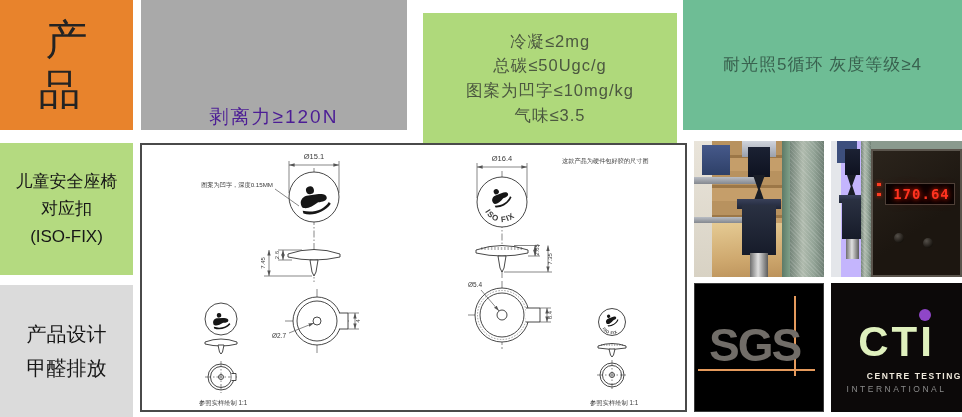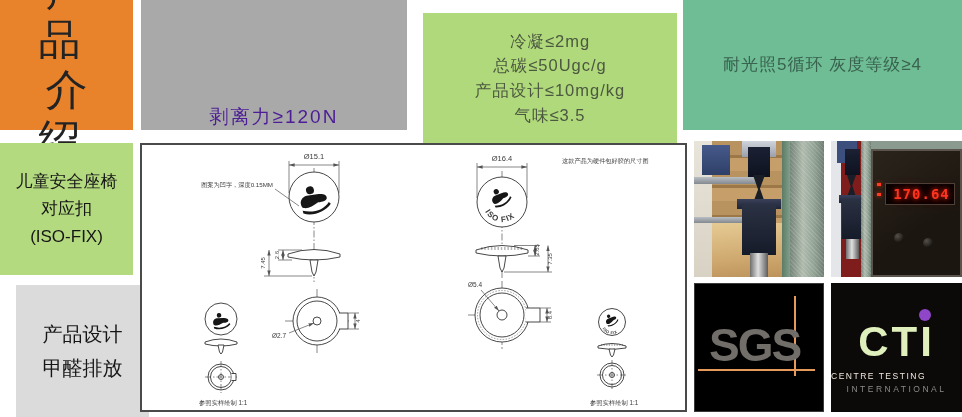--- a/index.html
+++ b/index.html
@@ -17,21 +17,21 @@
     font-size:19px; letter-spacing:2px;justify-content:flex-end; }
   #emission-box { left:423px; top:0; width:254px; height:130px; background:#afd97b; color:#4c5840;
     font-size:16.5px; line-height:1.5; letter-spacing:1px;margin-top:13px; }
   #light-box { left:683px; top:0; width:279px; height:130px; background:#6ebd95; color:#39624f;
     font-size:17px; line-height:1.65; letter-spacing:1px; }
 
   
   #product-box { left:0; top:143px; width:133px; height:132px; background:#b4da80; color:#161616;
     font-size:17px; line-height:1.6; }
   #process-box { left:0; top:285px; width:133px; height:132px; background:#dbdbdb; color:#161616;
-    font-size:20px; line-height:1.7;margin-left:16px; }
+    font-size:20px; line-height:1.7; }
 
   
   #drawing-box { left:140px; top:143px; width:547px; height:269px; background:#fff;
     border:2px solid #4a4a4a; }
   #drawing-box svg { width:100%; height:100%; display:block; }
   svg text { fill:#3a3a3a; font-family:"Liberation Sans","DejaVu Sans",sans-serif; }
   .thin  { stroke:#555; stroke-width:0.7; fill:none; }
   .shape { stroke:#333; stroke-width:0.9; fill:#fff; }
 
   
@@ -74,43 +74,42 @@
   #sgs-box { left:694px; top:283px; width:130px; height:129px; background:#000000;
     border:1.5px solid #3a3a3a; position:absolute; }
   #sgs-text { position:absolute; left:14px; top:34px; font-size:46px; font-weight:bold;
     color:#716d68; letter-spacing:-2px; font-family:"Liberation Sans",sans-serif; }
   .sgs-vline { position:absolute; left:99px; top:12px; width:1.5px; height:80px; background:#e59a5c; }
   .sgs-hline { position:absolute; left:3px; top:85px; width:117px; height:1.5px; background:#e59a5c; }
   #cti-box { left:831px; top:283px; width:131px; height:129px; background:#0c0909; position:absolute; color:#dff0bd; }
   #cti-text { position:absolute; left:0; right:0; top:38px; text-align:center; font-size:42px;
     font-weight:bold; letter-spacing:3px; line-height:1; }
   #cti-dot { position:absolute; left:88px; top:26px; width:12px; height:12px; border-radius:50%; background:#8f46c8; }
-  #cti-sub1 { position:absolute; left:0; right:0; top:88px; text-align:left; font-size:8.5px;
-    font-weight:normal; letter-spacing:1.5px; color:#efe9dc; }
+  #cti-sub1 { position:absolute; left:0; right:0; top:88px; text-align:right; font-size:8.5px;
+    font-weight:bold; letter-spacing:1.5px; color:#efe9dc; }
   #cti-sub2 { position:absolute; left:0; right:0; top:101px; text-align:center; font-size:8.5px;
     letter-spacing:2.5px; color:#8a8a8a; }
 </style>
 </head>
 <body>
 
 <div id="stage">
 
   <div class="abs box" id="title-box">
     <div class="tline">产 品</div>
-    <div class="tline">介 绍</div>
   </div>
 
   <div class="abs box" id="peel-box">
     <div>剥离力≥120N</div>
   </div>
 
   <div class="abs box" id="emission-box">
     <div>冷凝≤2mg</div>
     <div>总碳≤50Ugc/g</div>
-    <div>产品设计≤10mg/kg</div>
+    <div>图案为凹字≤10mg/kg</div>
     <div>气味≤3.5</div>
   </div>
 
   <div class="abs box" id="light-box">
     <div>耐光照5循环 灰度等级≥4</div>
   </div>
 
   <div class="abs box" id="product-box">
     <div>儿童安全座椅</div>
     <div>对应扣</div>
@@ -248,21 +247,21 @@
     <div class="green-edge" style="left:88px;"></div>
     <div class="steel-col" style="left:96px;width:34px;"></div>
     <div class="bracket" style="left:48px;top:0;width:34px;height:16px;"></div>
     <div class="clamp-top" style="left:54px;top:6px;width:22px;height:30px;"></div>
     <div class="specimen" style="left:59px;top:34px;width:12px;height:28px;"></div>
     <div class="flange" style="left:43px;top:58px;width:44px;height:10px;"></div>
     <div class="clamp-bot" style="left:48px;top:64px;width:34px;height:50px;"></div>
     <div class="cylinder" style="left:56px;top:112px;width:18px;height:24px;"></div>
   </div>
 
-  <div class="abs photo" id="photo2" style="background:#7f1d1d;">
+  <div class="abs photo" id="photo2" style="background:#c4b5fd;">
     <div class="wall" style="width:10px;background:#e4e6ea;"></div>
     <div class="blue-win" style="left:6px;top:0;width:20px;height:22px;background:#3d4f7d;"></div>
     <div class="clamp-top" style="left:14px;top:8px;width:15px;height:26px;"></div>
     <div class="specimen" style="left:16px;top:34px;width:9px;height:22px;"></div>
     <div class="flange" style="left:8px;top:54px;width:26px;height:8px;"></div>
     <div class="clamp-bot" style="left:11px;top:58px;width:22px;height:40px;"></div>
     <div class="cylinder" style="left:15px;top:98px;width:13px;height:20px;"></div>
     <div class="steel-col" style="left:30px;width:10px;"></div>
     <div class="panel-top-metal"></div>
     <div class="panel">

